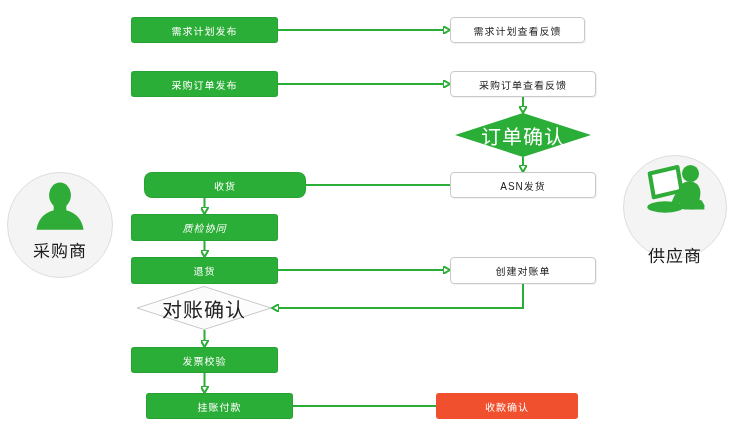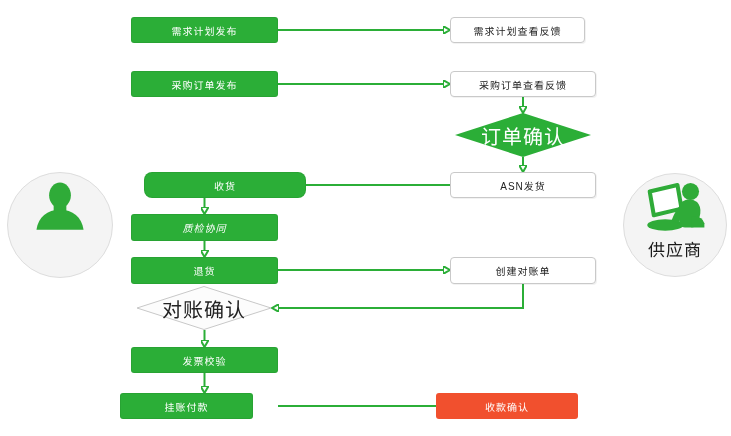--- a/index.html
+++ b/index.html
@@ -31,30 +31,30 @@
   }
   .actor .aicon{margin-top:6px;line-height:0;}
   .actor .alabel{font-size:17px;color:#1a1a1a;margin-top:2px;letter-spacing:1px;}
   
   .n-demand-plan-publish {left:131px;top:17px; width:147px;height:26px;}
   .n-po-publish          {left:131px;top:71px; width:147px;height:26px;}
   .n-receive-goods       {left:144px;top:172px;width:162px;height:26px;border-radius:8px;}
   .n-quality-collab      {left:131px;top:214px;width:147px;height:27px;font-style:italic;}
   .n-return-goods        {left:131px;top:257px;width:147px;height:27px;}
   .n-invoice-check       {left:131px;top:347px;width:147px;height:26px;}
-  .n-book-payment        {left:120px;top:393px;width:133px;height:26px;}
+  .n-book-payment        {left:146px;top:393px;width:147px;height:26px;}
   .n-demand-plan-feedback{left:450px;top:17px; width:135px;height:26px;}
   .n-po-feedback         {left:450px;top:71px; width:146px;height:26px;}
   .n-asn-ship            {left:450px;top:172px;width:146px;height:26px;}
   .n-create-statement    {left:450px;top:257px;width:146px;height:27px;}
   .n-receipt-confirm     {left:436px;top:393px;width:142px;height:26px;}
   .n-order-confirm       {left:455px;top:113px;width:136px;height:44px;}
   .n-statement-confirm   {left:136px;top:286px;width:136px;height:44px;}
   .actor-buyer    {left:7px;  top:172px;width:106px;height:106px;}
-  .actor-supplier {left:623px;top:173px;width:104px;height:104px;}
+  .actor-supplier {left:623px;top:155px;width:104px;height:104px;gap:24px;}
 </style>
 </head>
 <body>
 
 <div class="canvas">
 
   <svg class="edges" viewBox="0 0 731 436">
     <defs>
       <marker id="arr" markerUnits="userSpaceOnUse" markerWidth="8" markerHeight="8" refX="0" refY="4" orient="auto">
         <path d="M0 0 L7 4 L0 8 Z" fill="#2bae37" stroke="none"></path>
@@ -102,20 +102,21 @@
   </div>
 
   <div class="actor actor-buyer">
     <span class="aicon">
       <svg width="58" height="56" viewBox="0 0 64 60">
         <ellipse cx="32" cy="17" rx="12" ry="14" fill="#2fab38"></ellipse>
         <rect x="25" y="26" width="14" height="10" fill="#2fab38"></rect>
         <path d="M32 33 C18 33 8 41 6 55 L58 55 C56 41 46 33 32 33 Z" fill="#2fab38"></path>
       </svg>
     </span>
+    <span class="alabel">采购商</span>
   </div>
 
   <div class="actor actor-supplier">
     <span class="aicon">
       <svg width="62" height="54" viewBox="0 0 76 64">
         <ellipse cx="26" cy="54" rx="22" ry="7" fill="#2fab38"></ellipse>
         <polygon points="7,13 41,5 46,34 12,42" fill="#ffffff" stroke="#2fab38" stroke-width="5" stroke-linejoin="round"></polygon>
         <path d="M47 27 Q38 36 34 48 L42 52 Q46 41 52 35 Z" fill="#2fab38"></path>
         <path d="M46 26 Q56 19 65 26 Q70 31 69 40 L67 50 Q66 57 58 57 L50 57 Q43 57 43 48 L43 32 Q43 28 46 26 Z" fill="#2fab38"></path>
         <path d="M58 57 L58 44 Q71 42 74 52 L74 57 Z" fill="#2fab38"></path>

